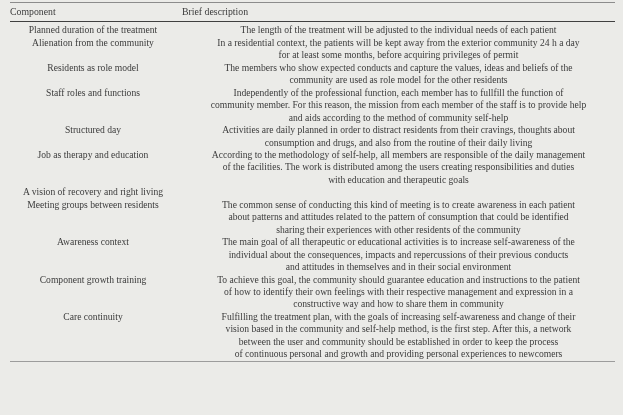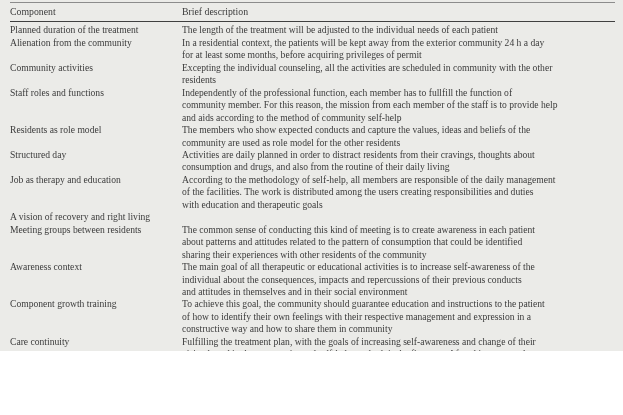--- a/index.html
+++ b/index.html
@@ -1,37 +1,38 @@
 <!DOCTYPE html>
 <html style="--bg: #ebebe8; --text: #3b3b3b; --rule-light: #8c8c8c; --rule-dark: #404040; --rule-faint: #9c9c9c;"><head>
 <meta charset="utf-8">
 <style>
   html, body { margin: 0; padding: 0; }
   .page {
     width: 623px;
-    height: 351px;
+    height: 415px;
     box-sizing: border-box;
     background: var(--bg, #ebebe8);
     color: var(--text, #3b3b3b);
     font-family: "Liberation Serif", "DejaVu Serif", serif;
     font-size: 9.6px;
     padding: 2px 8px 0 10px;
     overflow: hidden;
   }
   .thead {
     display: flex;
     align-items: center;
     border-top: 1px solid var(--rule-light, #8c8c8c);
     border-bottom: 1.5px solid var(--rule-dark, #404040);
     padding: 3px 0;
     line-height: 12px;
   }
   .tbody {
     padding-top: 2px;
     border-bottom: 1px solid var(--rule-faint, #9c9c9c);
+    text-align: center;
   }
   .trow { display: flex; }
   .cell-comp {
     flex: none;
     width: 172px;
     line-height: 12.45px;
     padding-right: 6px;
     box-sizing: border-box;
   }
   .cell-desc {
@@ -55,37 +56,32 @@
     <div class="cell-comp">Planned duration of the treatment</div>
     <div class="cell-desc">The length of the treatment will be adjusted to the individual needs of each patient</div>
   </div>
 
   <div class="trow">
     <div class="cell-comp">Alienation from the community</div>
     <div class="cell-desc">In a residential context, the patients will be kept away from the exterior community 24 h a day
 for at least some months, before acquiring privileges of permit</div>
   </div>
 
+
   <div class="trow">
-    <div class="cell-comp">Community activities</div>
-    <div class="cell-desc">Excepting the individual counseling, all the activities are scheduled in community with the other
-residents</div>
+    <div class="cell-comp">Residents as role model</div>
+    <div class="cell-desc">The members who show expected conducts and capture the values, ideas and beliefs of the
+community are used as role model for the other residents</div>
   </div>
 
   <div class="trow">
     <div class="cell-comp">Staff roles and functions</div>
     <div class="cell-desc">Independently of the professional function, each member has to fullfill the function of
 community member. For this reason, the mission from each member of the staff is to provide help
 and aids according to the method of community self-help</div>
-  </div>
-
-  <div class="trow">
-    <div class="cell-comp">Residents as role model</div>
-    <div class="cell-desc">The members who show expected conducts and capture the values, ideas and beliefs of the
-community are used as role model for the other residents</div>
   </div>
 
   <div class="trow">
     <div class="cell-comp">Structured day</div>
     <div class="cell-desc">Activities are daily planned in order to distract residents from their cravings, thoughts about
 consumption and drugs, and also from the routine of their daily living</div>
   </div>
 
   <div class="trow">
     <div class="cell-comp">Job as therapy and education</div>

